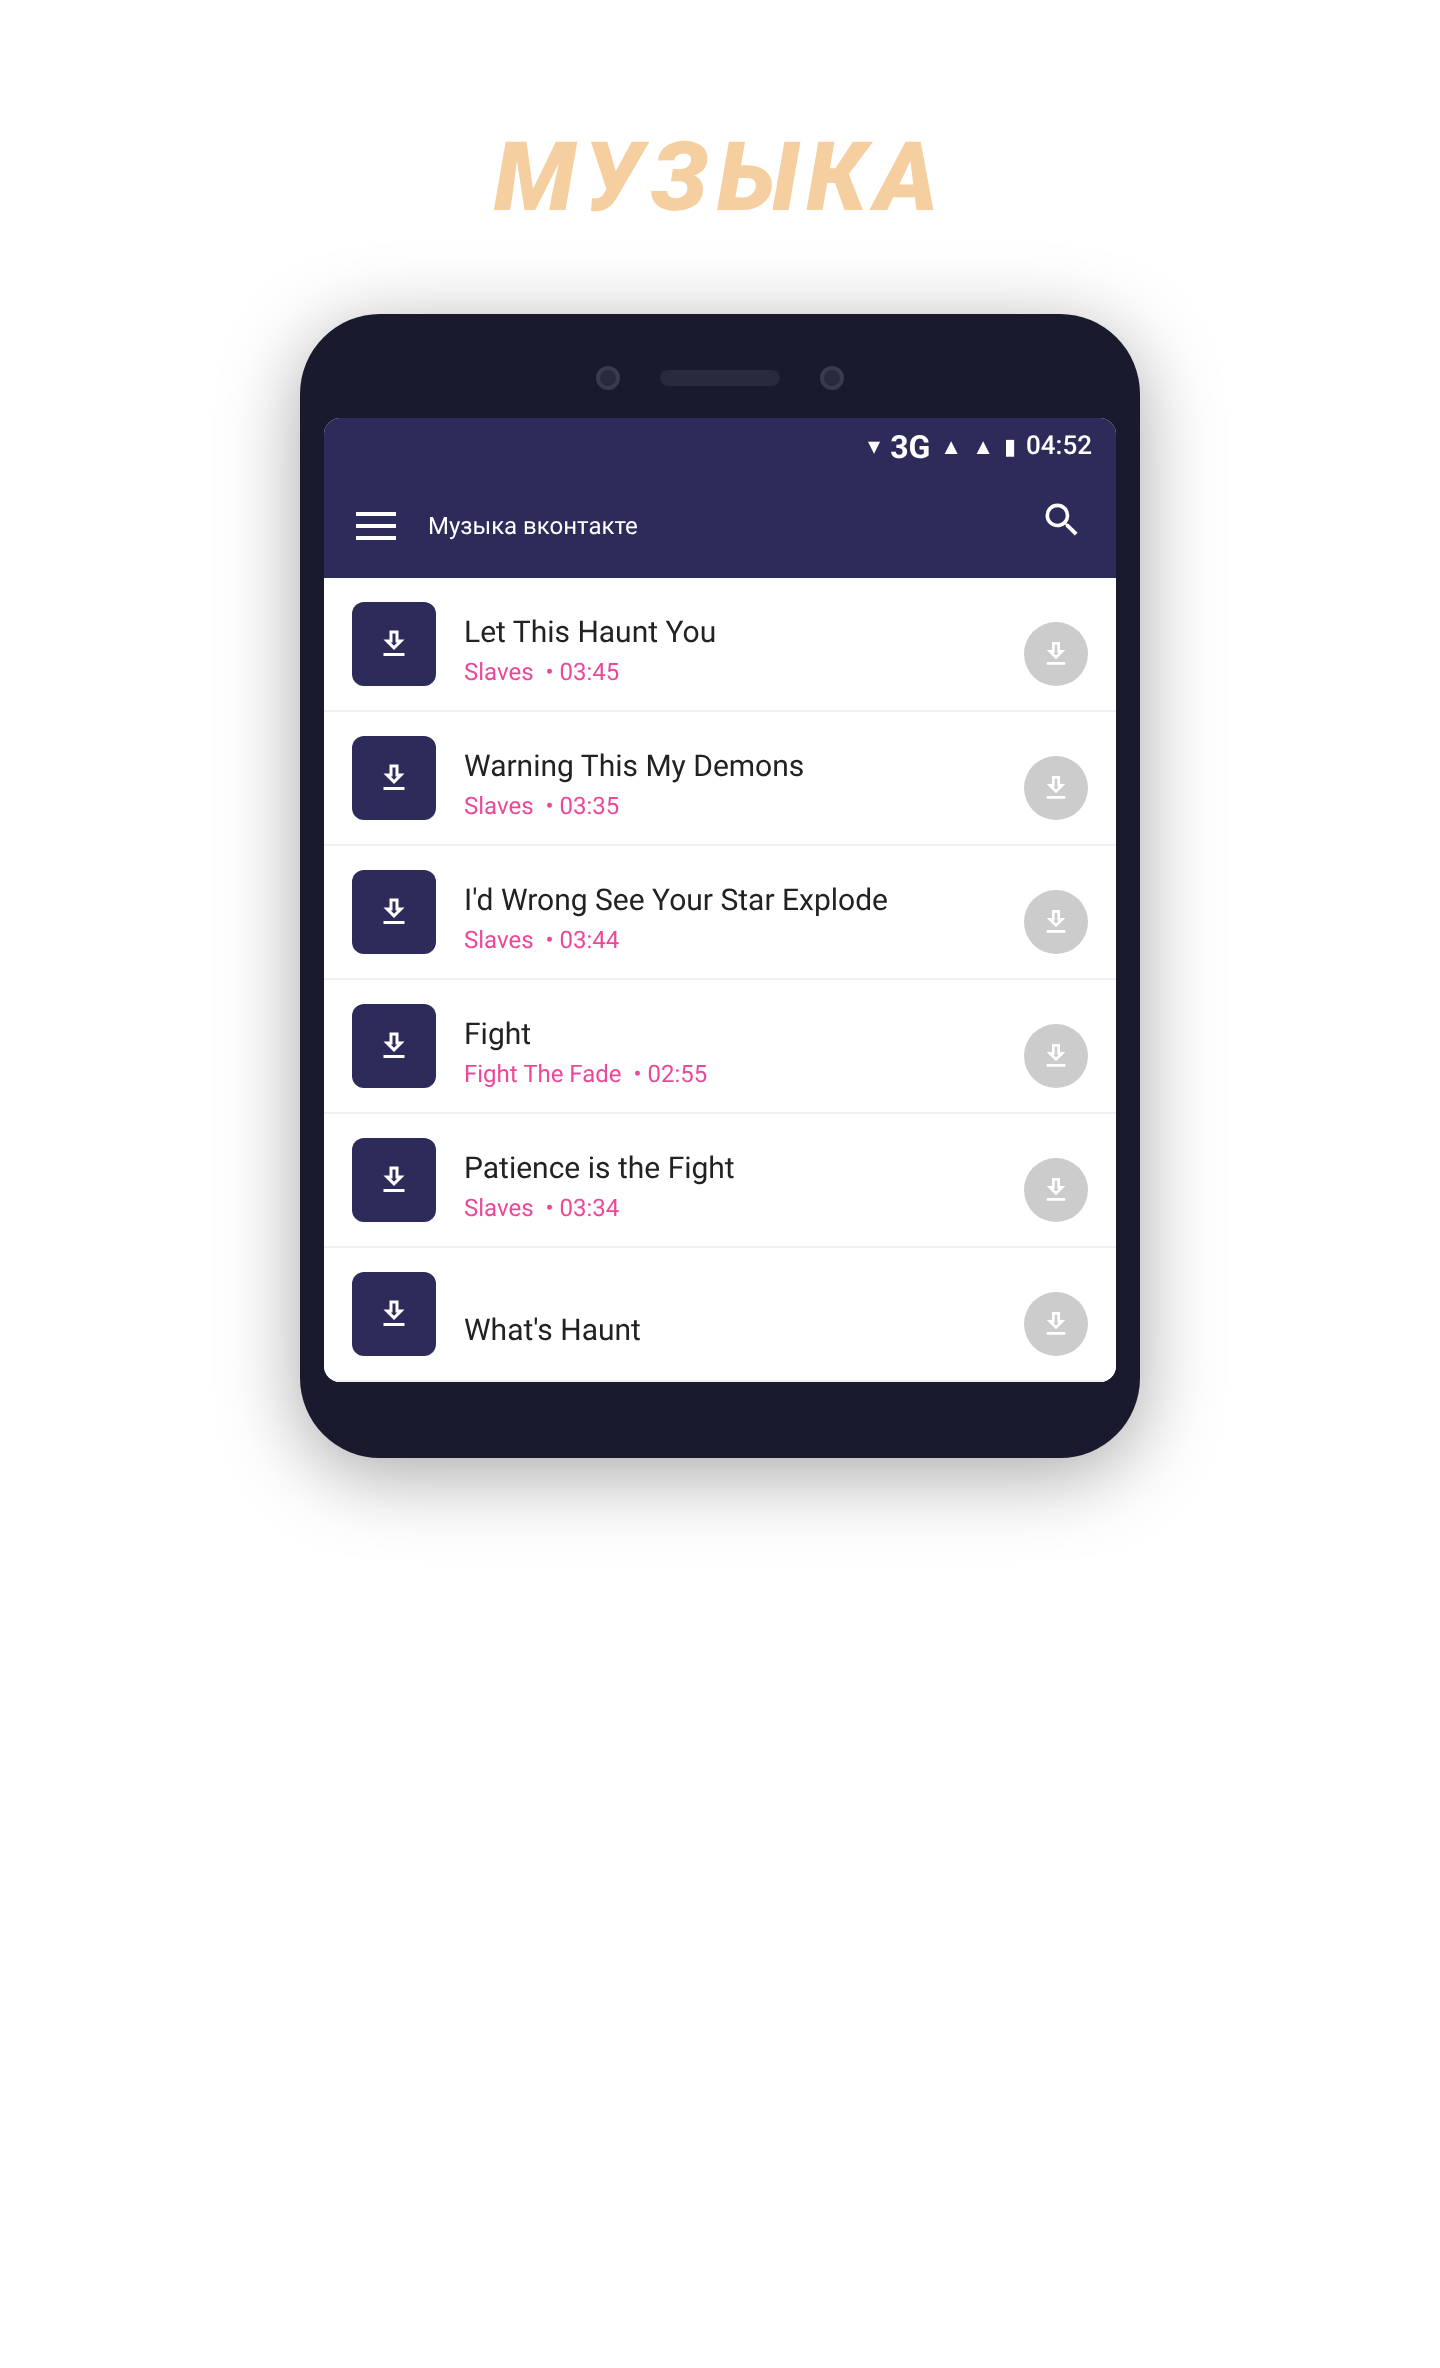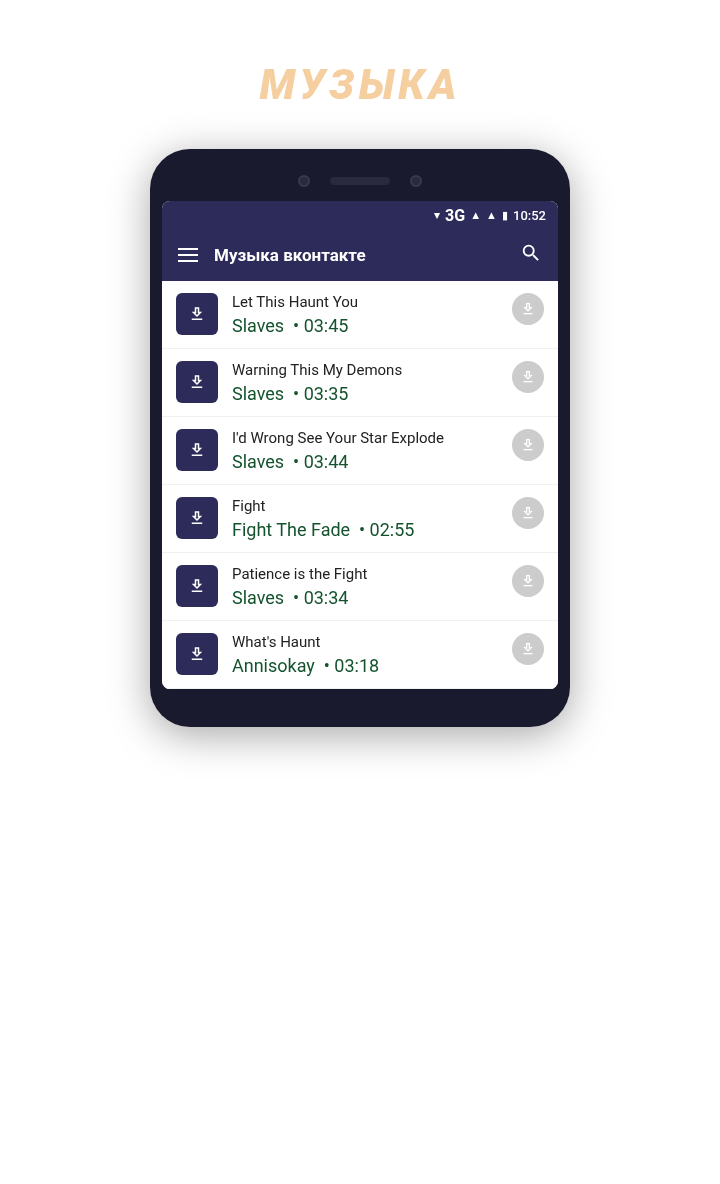--- a/index.html
+++ b/index.html
@@ -7,21 +7,21 @@
       background: #ffffff;
       display: flex;
       flex-direction: column;
       align-items: center;
       min-height: 1184px;
       font-family: 'Roboto', Arial, sans-serif;
       width: 720px;
     }
 
     .page-title {
-      font-size: 42px;
+      font-size: 48px;
       font-weight: 900;
       color: #f5cfa0;
       letter-spacing: 4px;
       margin-top: 60px;
       margin-bottom: 40px;
       font-style: italic;
     }
 
     .phone-wrapper {
       width: 420px;
@@ -127,38 +127,38 @@
     .hamburger-icon span {
       display: block;
       width: 20px;
       height: 2px;
       background: white;
     }
 
     .app-title {
       flex: 1;
       color: white;
-      font-size: 17px;
-      font-weight: 700;
+      font-size: 12px;
+      font-weight: 400;
     }
 
     .search-icon {
       color: white;
       font-size: 22px;
       cursor: pointer;
     }
 
     
     .song-list {
       background: #ffffff;
     }
 
     .song-item {
       display: flex;
-      align-items: flex-start;
+      align-items: flex-end;
       padding: 12px 14px;
       border-bottom: 1px solid #f0f0f0;
       gap: 14px;
     }
 
     .download-btn {
       width: 42px;
       height: 42px;
       background: #2d2b5a;
       border-radius: 6px;
@@ -178,22 +178,22 @@
     }
 
     .song-title {
       font-size: 15px;
       color: #222222;
       font-weight: 400;
       margin-bottom: 4px;
     }
 
     .song-meta {
-      font-size: 18px;
-      color: #14532d;
+      font-size: 12px;
+      color: #ec4899;
     }
 
     .add-btn {
       width: 32px;
       height: 32px;
       border-radius: 50%;
       background: #cccccc;
       display: flex;
       align-items: center;
       justify-content: center;
@@ -227,21 +227,21 @@
     <div class="status-bar">
       <div class="status-icons">
 
         <span class="wifi-icon">▾</span>
         <span class="three-g">3G</span>
 
         <span class="signal-icon">▲</span>
         <span class="signal-icon">▲</span>
 
         <span class="battery-icon">▮</span>
-        <span class="status-time">10:52</span>
+        <span class="status-time">04:52</span>
       </div>
     </div>
 
     <div class="app-bar">
       <div class="hamburger-icon">
         <span></span>
         <span></span>
         <span></span>
       </div>
       <span class="app-title">Музыка вконтакте</span>
@@ -334,21 +334,20 @@
     </div>
   </div>
         <div class="song-item">
     <div class="download-btn">
       <svg width="18" height="18" viewBox="0 0 24 24">
         <path d="M19 9h-4V3H9v6H5l7 7 7-7zm-8 2V5h2v6h1.17L12 13.17 9.83 11H11zm-6 7h14v2H5z"></path>
       </svg>
     </div>
     <div class="song-info">
       <div class="song-title">What's Haunt</div>
-      <div class="song-meta">Annisokay &nbsp;• 03:18</div>
     </div>
     <div class="add-btn">
       <svg width="16" height="16" viewBox="0 0 24 24">
         <path d="M19 9h-4V3H9v6H5l7 7 7-7zm-8 2V5h2v6h1.17L12 13.17 9.83 11H11zm-6 7h14v2H5z"></path>
       </svg>
     </div>
   </div>
       </div>
 
   </div>

